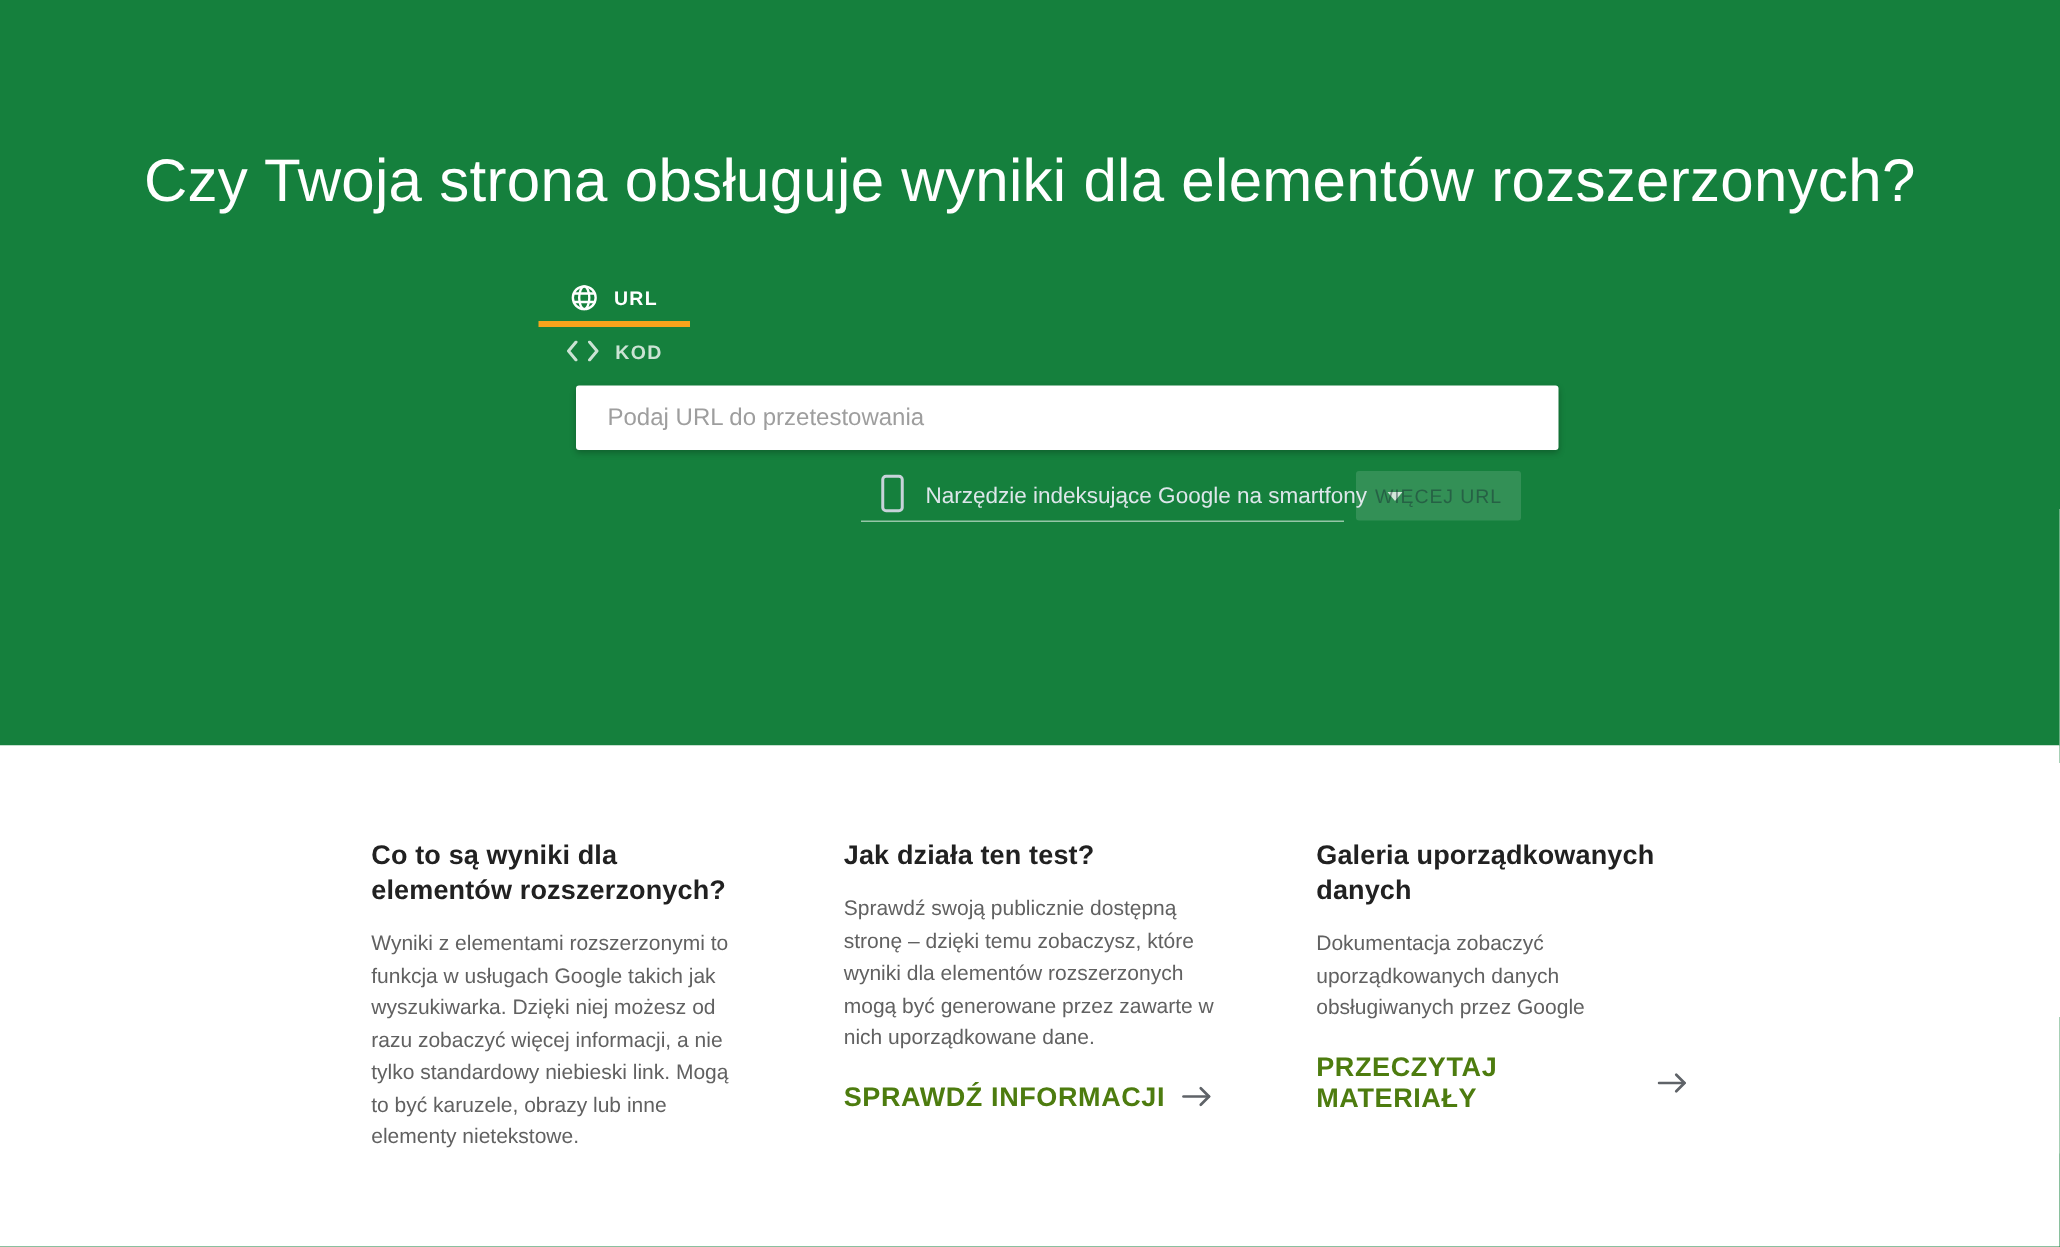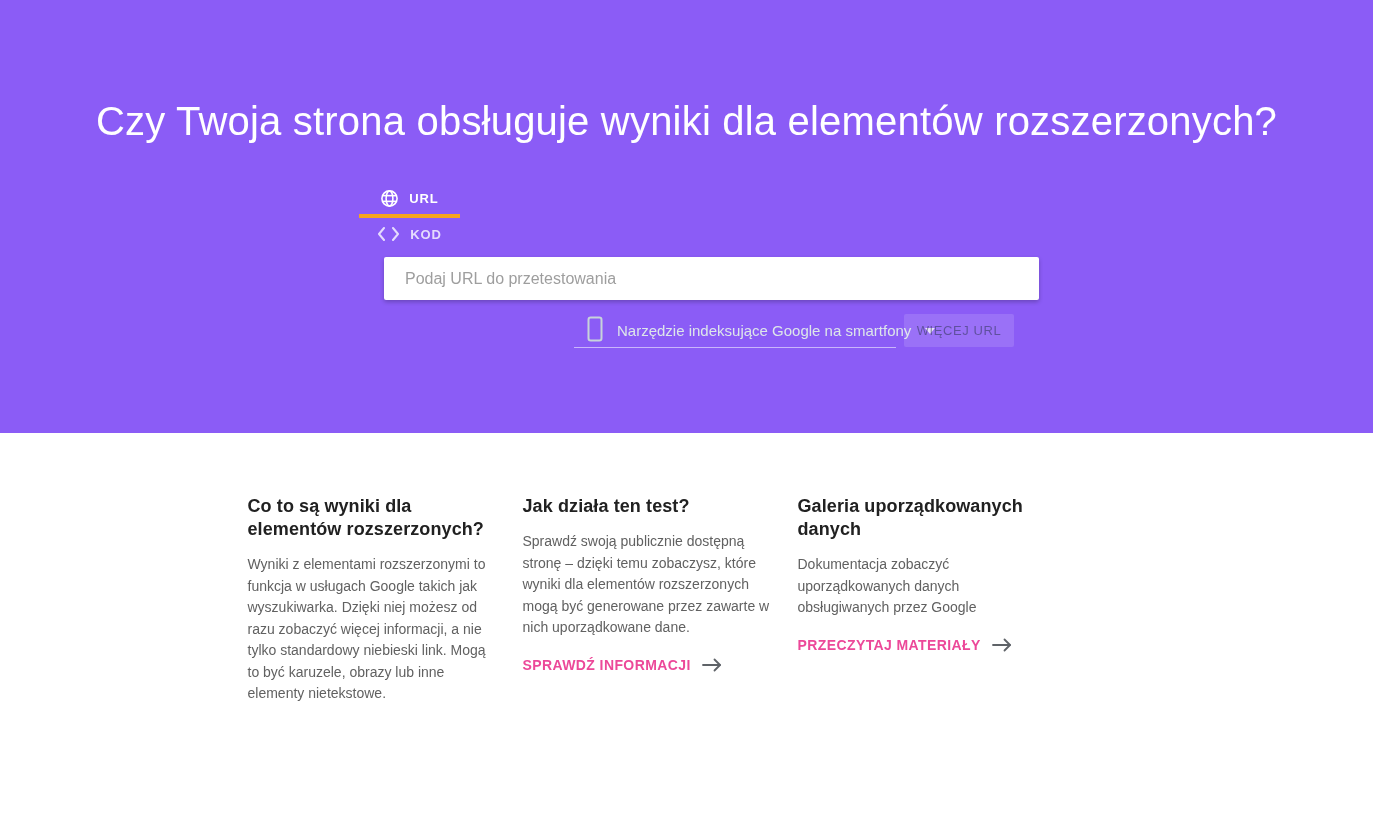--- a/index.html
+++ b/index.html
@@ -7,22 +7,22 @@
   body {
     width: 1373px;
     height: 831px;
     background: #ffffff;
     font-family: "Liberation Sans", sans-serif;
     overflow: hidden;
   }
 
   
   .hero {
-    background: #8b5cf6;
-    height: 433px;
+    background: #15803d;
+    height: 497px;
     width: 100%;
   }
   .hero-title {
     margin: 0;
     padding-top: 97px;
     text-align: center;
     color: #ffffff;
     font-size: 40px;
     line-height: 48px;
     font-weight: 300;
@@ -119,21 +119,21 @@
   
   .info-section {
     background: #ffffff;
     padding-top: 62px;
   }
   .info-grid {
     width: 878px;
     margin: 0 auto;
     display: grid;
     grid-template-columns: repeat(3, 247px);
-    column-gap: 28px;
+    column-gap: 68px;
     align-items: start;
   }
   .info-col h2 {
     margin: 0 0 13px;
     font-size: 18px;
     line-height: 23px;
     color: #212121;
     font-weight: bold;
     letter-spacing: 0.1px;
   }
@@ -142,24 +142,24 @@
     font-size: 14px;
     line-height: 21.5px;
     color: #616161;
   }
   .info-link {
     margin-top: 18px;
     display: inline-flex;
     align-items: center;
     gap: 11px;
     text-decoration: none;
-    font-size: 14px;
+    font-size: 18px;
     font-weight: bold;
     letter-spacing: 0.4px;
-    color: #ec4899;
+    color: #4d7c0f;
     cursor: pointer;
   }
   .info-link svg { display: block; }
 </style>
 </head>
 <body>
 
 <div class="hero">
   <h1 class="hero-title">Czy Twoja strona obsługuje wyniki dla elementów rozszerzonych?</h1>
 

